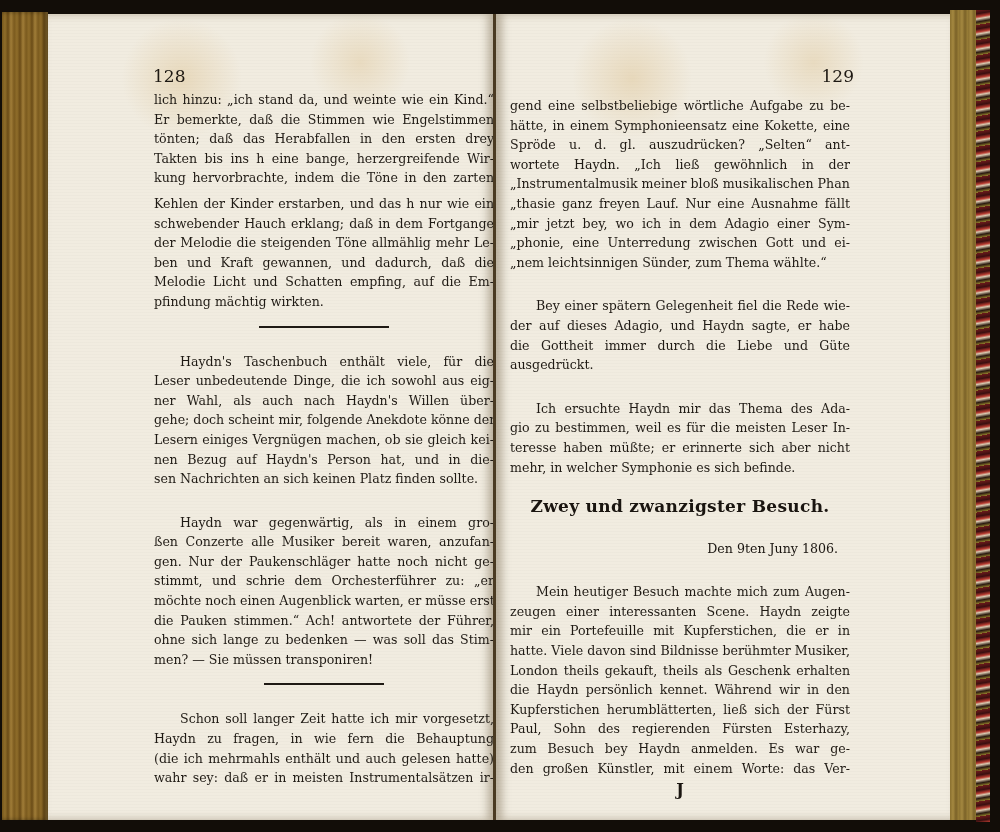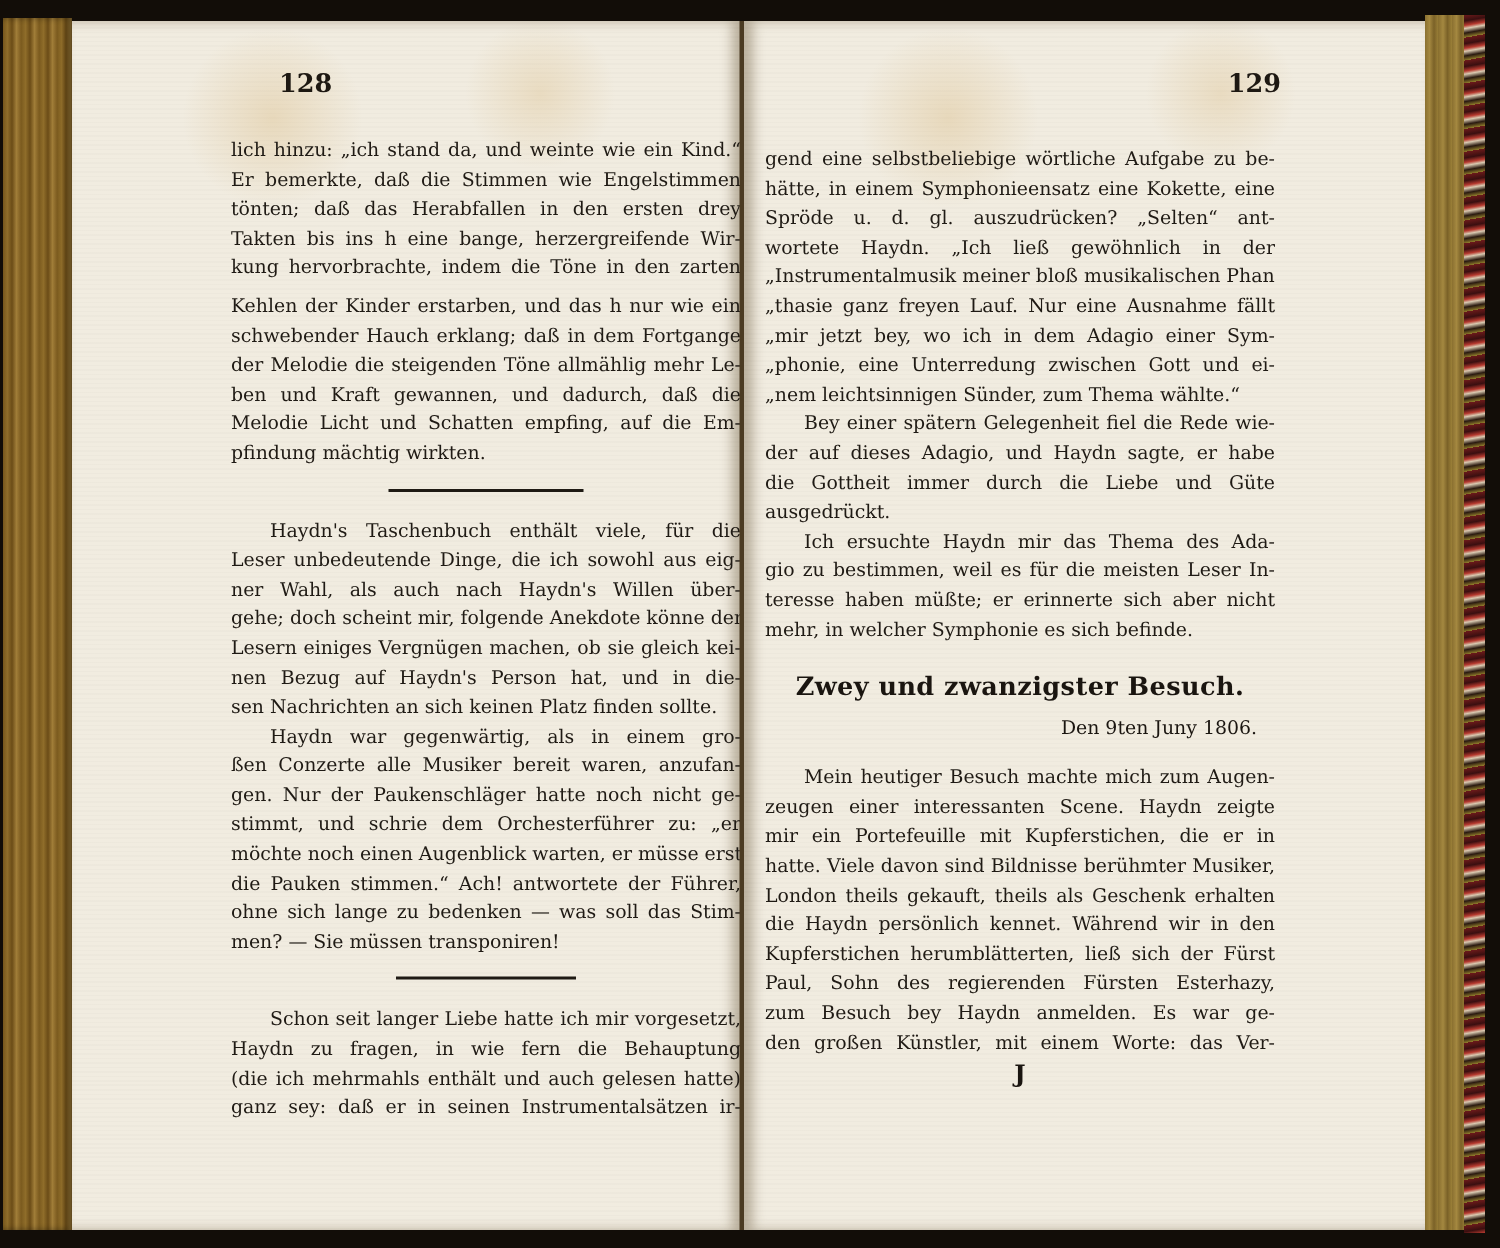--- a/index.html
+++ b/index.html
@@ -33,39 +33,39 @@
       radial-gradient(circle at 70% 6%, rgba(214,180,120,0.3) 0, rgba(214,180,120,0) 50px),
       repeating-linear-gradient(0deg, rgba(0,0,0,0.015) 0 1px, transparent 1px 3px);
   }
   .page.left { left: 48px; width: 446px; box-shadow: inset -6px 0 8px rgba(80,60,30,0.35); }
   .page.right { left: 496px; width: 454px; box-shadow: inset 6px 0 8px rgba(80,60,30,0.35); }
   .gutter {
     position: absolute; left: 493px; top: 14px; width: 3px; height: 806px;
     background: #4a3a22;
   }
   .page-number {
-    position: absolute; top: 32px; font-size: 17px; font-weight: bold; color: #1d1812; margin-left: 33px;
+    position: absolute; top: 52px; font-size: 17px; font-weight: normal; color: #1d1812;
   }
   .page.left .page-number { left: 105px; }
   .page.right .page-number { right: 96px; }
   .text-block {
     position: absolute; font-family: "DejaVu Serif", serif;
     font-size: 12.6px; line-height: 19.6px; color: #1f1a14;
     text-align: justify;
   }
   .page.left .text-block { left: 106px; width: 340px; }
   .page.right .text-block { left: 14px; width: 340px; }
   .line { display: block; white-space: nowrap; text-align: justify; text-align-last: justify; height: 19.6px; overflow: hidden; }
   .line.last { text-align-last: left; }
-  .line.indent { padding-left: 26px; }
+  .line.indent { padding-left: 26px; margin-top: 24px; }
   .divider {
     width: 130px; height: 2px; background: #1f1a14; margin: 14px auto 16px auto;
   }
   .heading {
-    font-size: 17px; font-weight: bold; text-align: center; margin: 20px 0 6px 0; color: #1a1510;
+    font-size: 17px; font-weight: bold; text-align: center; margin: 20px 0 22px 0; color: #1a1510;
     letter-spacing: 0.3px;
   }
   .date-line {
     text-align: right; font-size: 12.6px; font-weight: normal; margin: 0 12px 14px 0; color: #1a1510;
   }
   .signature {
     text-align: center; font-size: 16px; font-weight: bold; margin-top: 2px; color: #1a1510;
   }
 </style>
 </head>
@@ -107,24 +107,24 @@
         <span class="line">ßen Conzerte alle Musiker bereit waren, anzufan-</span>
         <span class="line">gen. Nur der Paukenschläger hatte noch nicht ge-</span>
         <span class="line">stimmt, und schrie dem Orchesterführer zu: „er</span>
         <span class="line">möchte noch einen Augenblick warten, er müsse erst</span>
         <span class="line">die Pauken stimmen.“ Ach! antwortete der Führer,</span>
         <span class="line">ohne sich lange zu bedenken — was soll das Stim-</span>
         <span class="line last">men? — Sie müssen transponiren!</span>
       </div>
       <div class="divider" style="width:120px;"></div>
       <div>
-        <span class="line indent">Schon seit langer Liebe hatte ich mir vorgesetzt,</span>
+        <span class="line indent">Schon soll langer Zeit hatte ich mir vorgesetzt,</span>
         <span class="line">Haydn zu fragen, in wie fern die Behauptung</span>
         <span class="line">(die ich mehrmahls enthält und auch gelesen hatte)</span>
-        <span class="line">ganz sey: daß er in seinen Instrumentalsätzen ir-</span>
+        <span class="line">wahr sey: daß er in meisten Instrumentalsätzen ir-</span>
       </div>
     </div>
   </div>
 
   <div class="gutter"></div>
 
   <div class="page right">
     <div class="page-number">129</div>
     <div class="text-block" style="top:82px;">
       <div>

